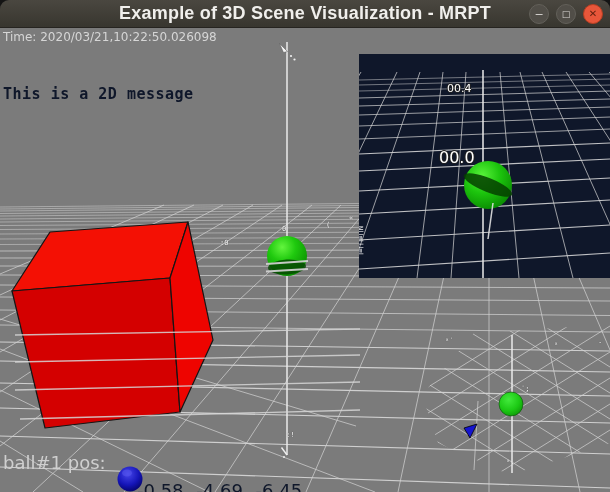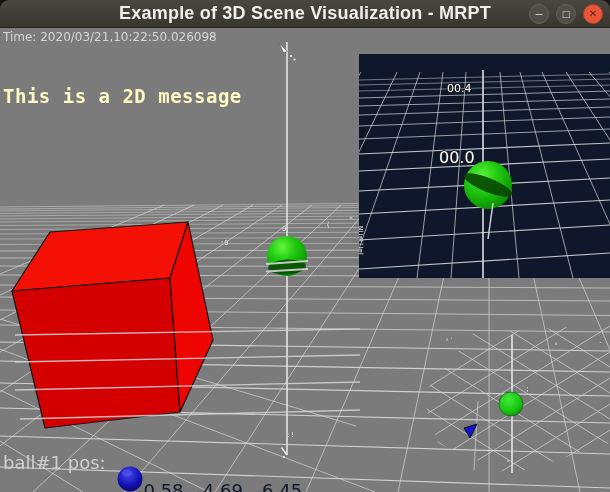--- a/index.html
+++ b/index.html
@@ -17,22 +17,22 @@
   .wbtn.close{background:#e8563a;border:1px solid #b43e22;color:#5e1f0e;font-weight:bold;}
   .client{position:relative;width:610px;height:464px;background:#7b7b7b;overflow:hidden;}
   svg{display:block;}
   .abs{position:absolute;}
   .gl  {stroke:#d2d2d2;stroke-width:1;stroke-opacity:.72;}
   .glh {stroke:#d8d8d8;stroke-width:1;stroke-opacity:.5;}
   .glb {stroke:#dedede;stroke-width:1.2;stroke-opacity:.85;}
   .ovl {stroke:#d6d6d6;stroke-width:1.3;stroke-opacity:.85;}
   .axis{stroke:#e9e9e9;stroke-width:1.6;stroke-opacity:.95;}
   .time-text{left:3px;top:2px;font-size:12px;color:#d6d6d6;white-space:pre;}
-  .msg2d{left:3px;top:57px;font-size:19px;font-weight:bold;letter-spacing:.5px;
-         color:#fef9c3;font-family:"DejaVu Sans Mono",monospace;white-space:pre;}
+  .msg2d{left:3px;top:57px;font-size:15px;font-weight:bold;letter-spacing:.5px;
+         color:#0f172a;font-family:"DejaVu Sans Mono",monospace;white-space:pre;}
   .ball-label{left:3px;top:424px;font-size:18px;color:#cfcfcf;white-space:pre;z-index:3;text-align:right;}
   .ball-values{left:137px;top:424px;font-size:18px;color:#0f172a;word-spacing:7px;
                white-space:pre;z-index:5;margin-top:28px;}
   .tiny{font-family:"DejaVu Sans Mono",monospace;font-size:7px;color:#fff;
         text-shadow:0 0 1px #333;white-space:pre;z-index:2;}
   .vp-tr{left:359px;top:26px;width:251px;height:224px;background:#0f172a;
          overflow:hidden;z-index:6;}
   .vp-br{left:412px;top:297px;width:198px;height:167px;overflow:visible;z-index:6;}
   .lbl-outline{color:#fff;text-shadow:1px 0 #222,-1px 0 #222,0 1px #222,0 -1px #222;
                font-family:"DejaVu Sans",sans-serif;}

